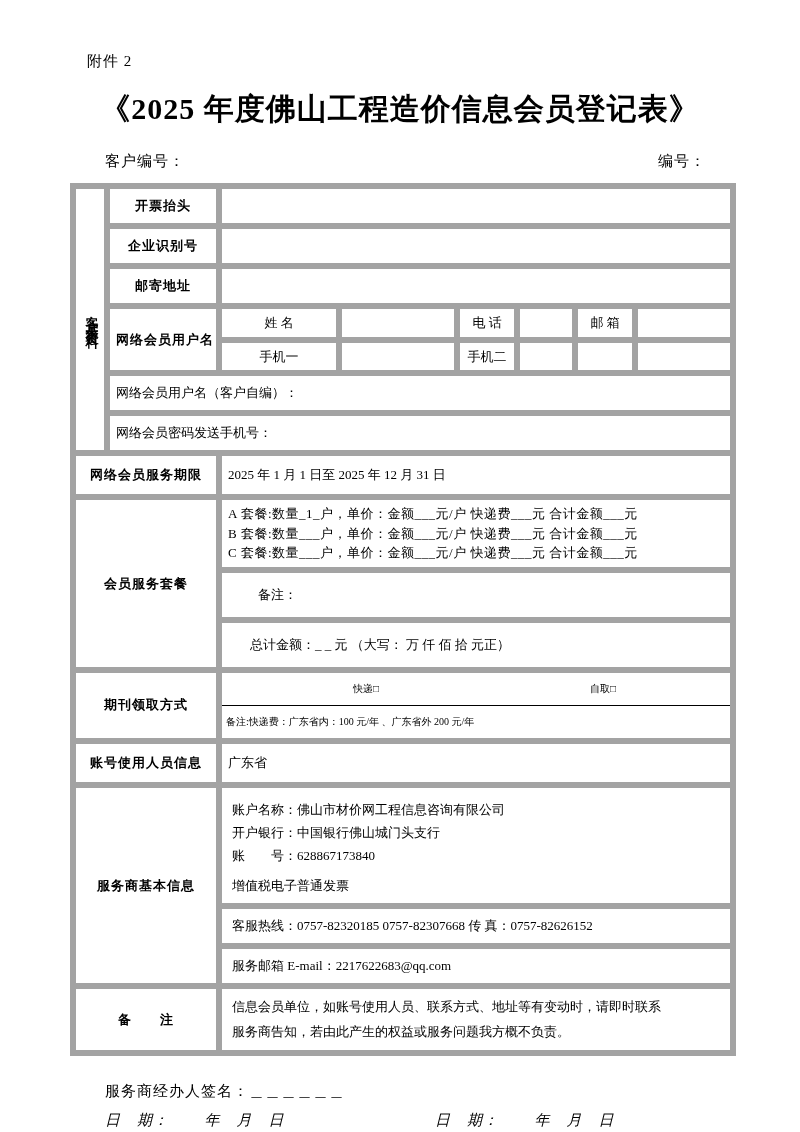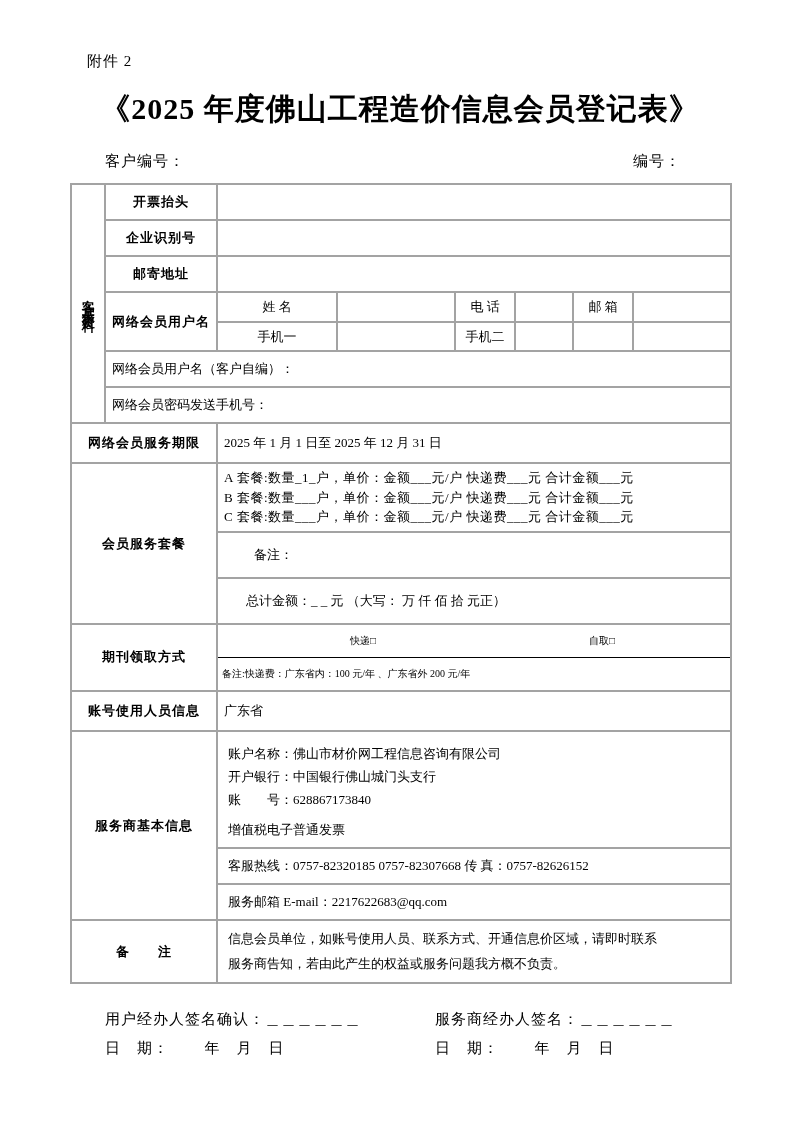--- a/index.html
+++ b/index.html
@@ -36,31 +36,31 @@
   }
   .code-row {
     display: flex;
     justify-content: space-between;
     font-size: 15px;
     margin: 0 10px 12px 35px;
     letter-spacing: 1px;
     gap: 16px;
   }
   .code-row .right {
-    margin-right: 39px;
+    margin-right: 14px;
   }
 
   table.main {
     width: 100%;
     border-collapse: collapse;
     table-layout: fixed;
     font-size: 13px;
   }
   table.main td {
-    border: 2px solid #a3a3a3;
+    border: 6px solid #a3a3a3;
     padding: 4px 6px;
     vertical-align: middle;
     line-height: 1.5;
   }
   .lbl {
     text-align: center;
     font-weight: bold;
     letter-spacing: 1px;
     white-space: nowrap;
   }
@@ -126,20 +126,21 @@
     letter-spacing: 1px;
   }
   .foot-row1 {
     display: flex;
     margin: 20px 0 0 35px;
   }
   .foot-row1 .a { width: 330px; }
   .foot-row2 {
     display: flex;
     margin: 10px 0 0 35px;
+    font-style: italic;
   }
   .foot-row2 .a { width: 330px; }
   .sp { display: inline-block; width: 26px; }
 </style>
 </head>
 <body>
 
 <div class="page">
 
   <div class="attach-label">附件 2</div>
@@ -267,30 +268,29 @@
       <td colspan="6" class="cell-left h-small" style="padding-left:10px">客服热线：0757-82320185   0757-82307668       传 真：0757-82626152</td>
     </tr>
 
     <tr>
       <td colspan="6" class="cell-left h-small" style="padding-left:10px">服务邮箱 E-mail：2217622683@qq.com</td>
     </tr>
 
     <tr>
       <td colspan="2" class="lbl">备　　注</td>
       <td colspan="6" class="cell-left" style="padding:6px 6px 6px 10px;line-height:1.9">
-        <div>信息会员单位，如账号使用人员、联系方式、开通信息价区域，请即时联系</div>
+        <div>信息会员单位，如账号使用人员、联系方式、地址等有变动时，请即时联系</div>
         <div>服务商告知，若由此产生的权益或服务问题我方概不负责。</div>
       </td>
     </tr>
   </tbody>
     </table>
 
   <div class="foot">
     <div class="foot-row1">
-      <span class="a">用户经办人签名确认：＿＿＿＿＿＿</span>
       <span>服务商经办人签名：＿＿＿＿＿＿</span>
     </div>
     <div class="foot-row2">
       <span class="a">
         <span>日　期：</span>
         <span class="sp"></span>
         <span>年　月　日</span>
       </span>
       <span>
         <span>日　期：</span>

